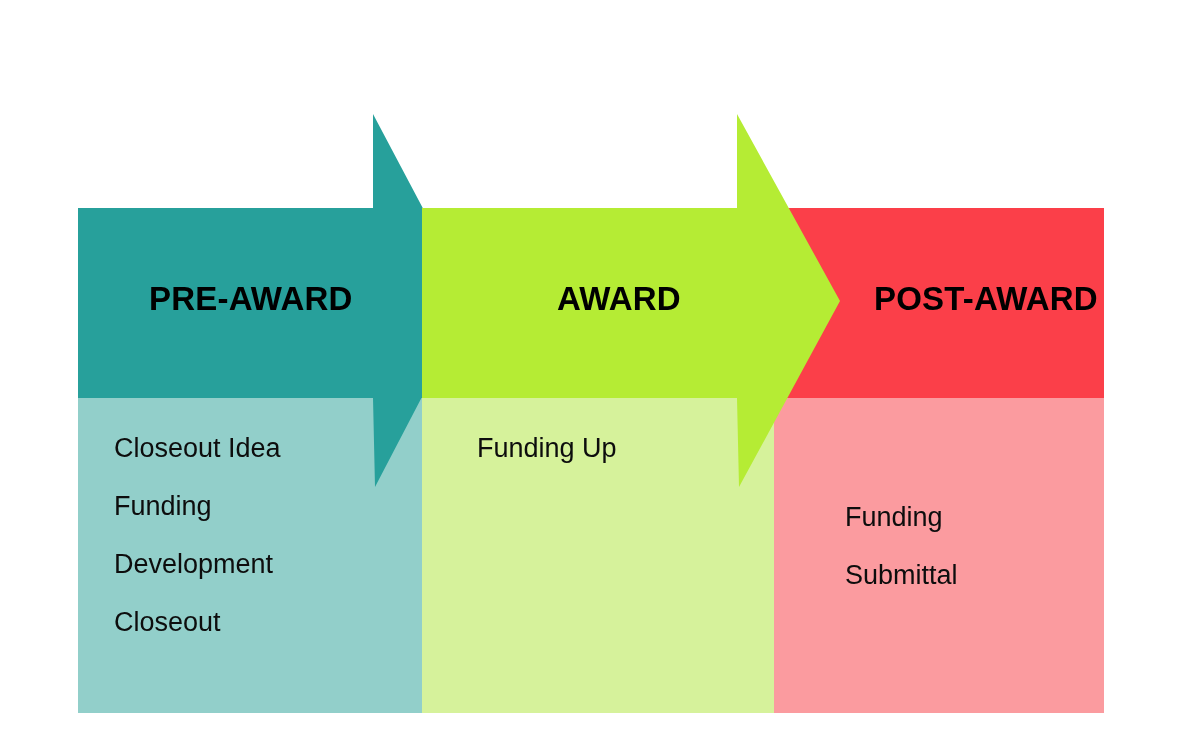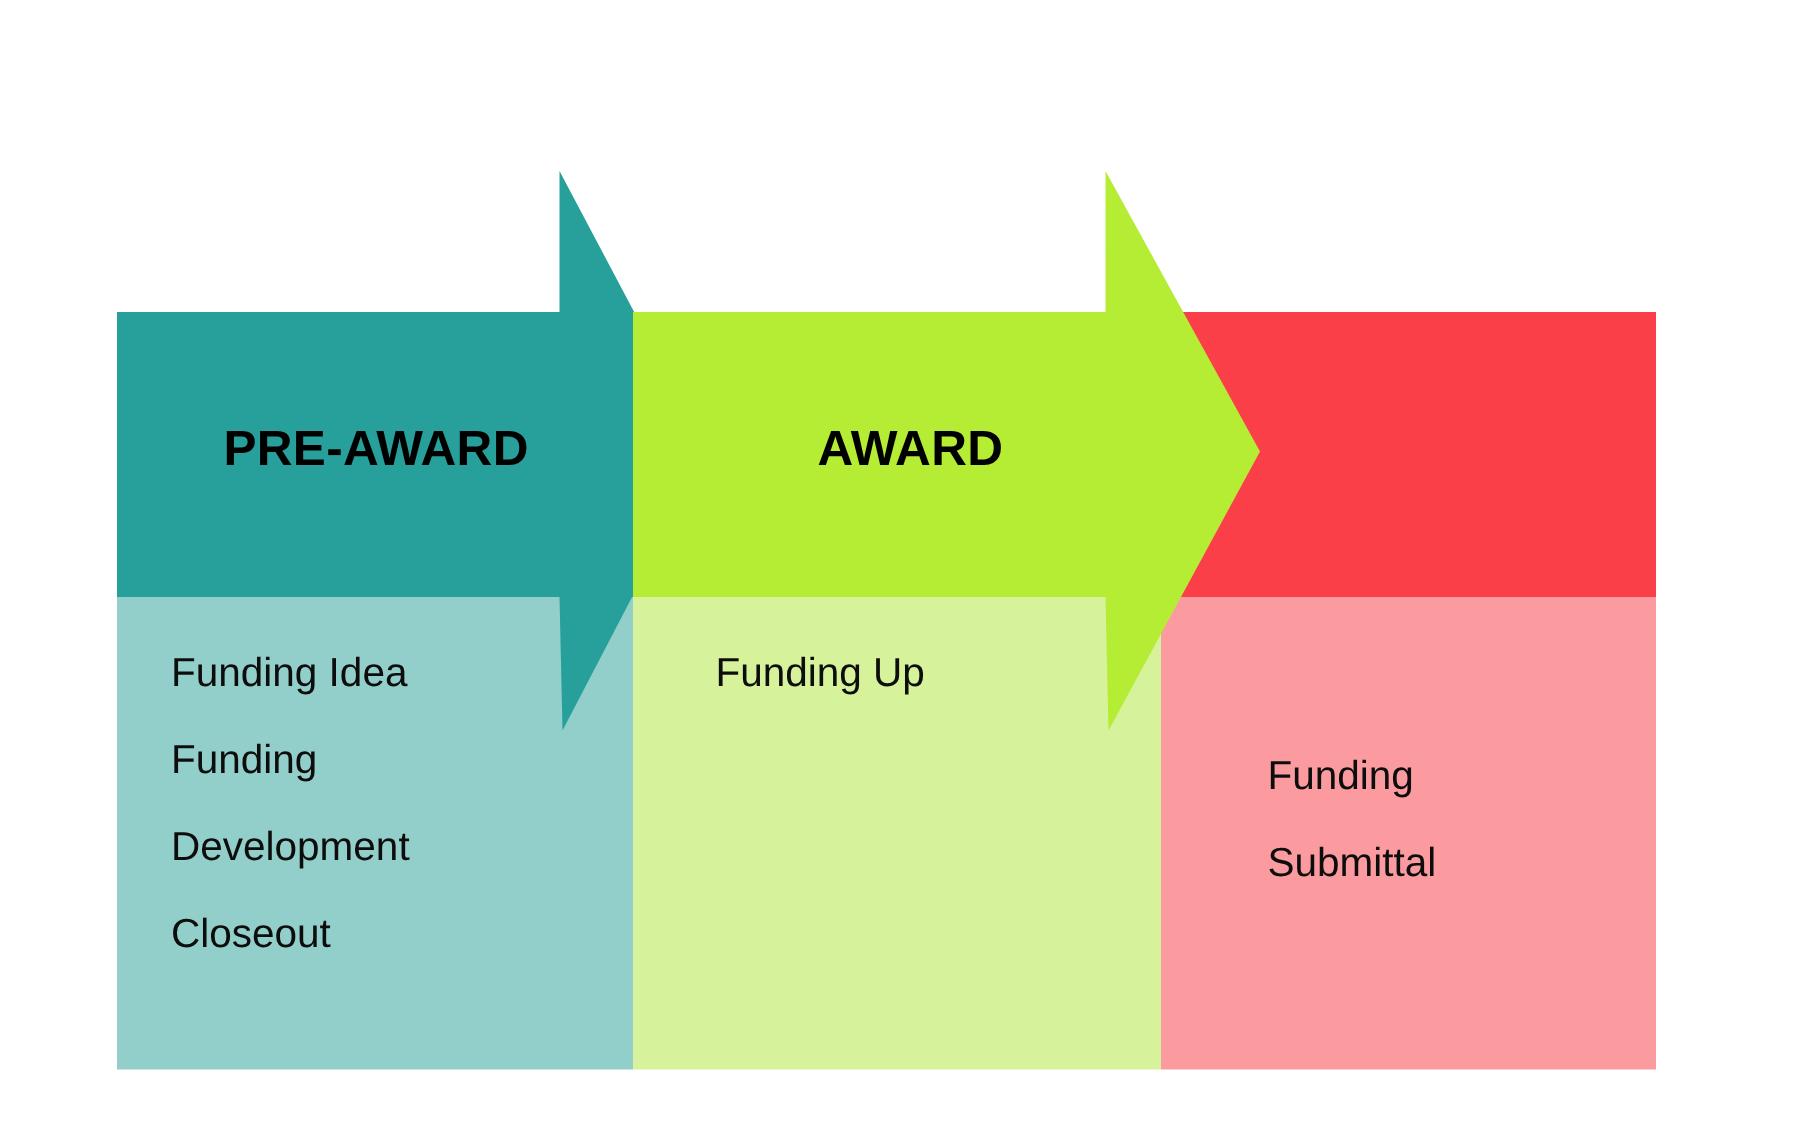--- a/index.html
+++ b/index.html
@@ -44,21 +44,21 @@
     list-style: none;
   }
   .item-list li {
     font-family: "Liberation Sans", sans-serif;
     font-size: 27px;
     color: #0d0d0d;
     line-height: 58px;
     white-space: nowrap;
   }
   #title-pre-award { left: 149px; top: 243px; }
-  #title-award     { left: 545px; top: 243px; }
+  #title-award     { left: 557px; top: 243px; }
   #title-post-award{ left: 874px; top: 243px; }
 
   #list-pre-award  { left: 114px; top: 380px; }
   #list-award      { left: 477px; top: 380px; }
   #list-post-award { left: 845px; top: 449px; }
 </style>
 </head>
 <body>
 
 <div id="canvas" style="background: rgb(255, 255, 255);">
@@ -76,23 +76,24 @@
     <polygon id="arrow-pre-to-award" fill="#27A09B" points="78,169 373,169 373,75 472,262 375,448 373,359 78,359"></polygon>
 
     <polygon id="arrow-award-to-post" fill="#B5EC34" points="422,169 737,169 737,75 840,262 739,448 737,359 422,359"></polygon>
 
   </svg>
 
   <div class="stage-title" id="title-pre-award">PRE-AWARD</div>
 
   <div class="stage-title" id="title-award">AWARD</div>
 
+  <div class="stage-title" id="title-post-award">POST-AWARD</div>
 
   <ul class="item-list" id="list-pre-award">
-    <li>Funding Idea</li>
+    <li>Closeout Idea</li>
     <li>Funding</li>
     <li>Development</li>
     <li>Closeout</li>
   </ul>
 
   <ul class="item-list" id="list-award">
     <li>Funding Up</li>
   </ul>
 
   <ul class="item-list" id="list-post-award">

